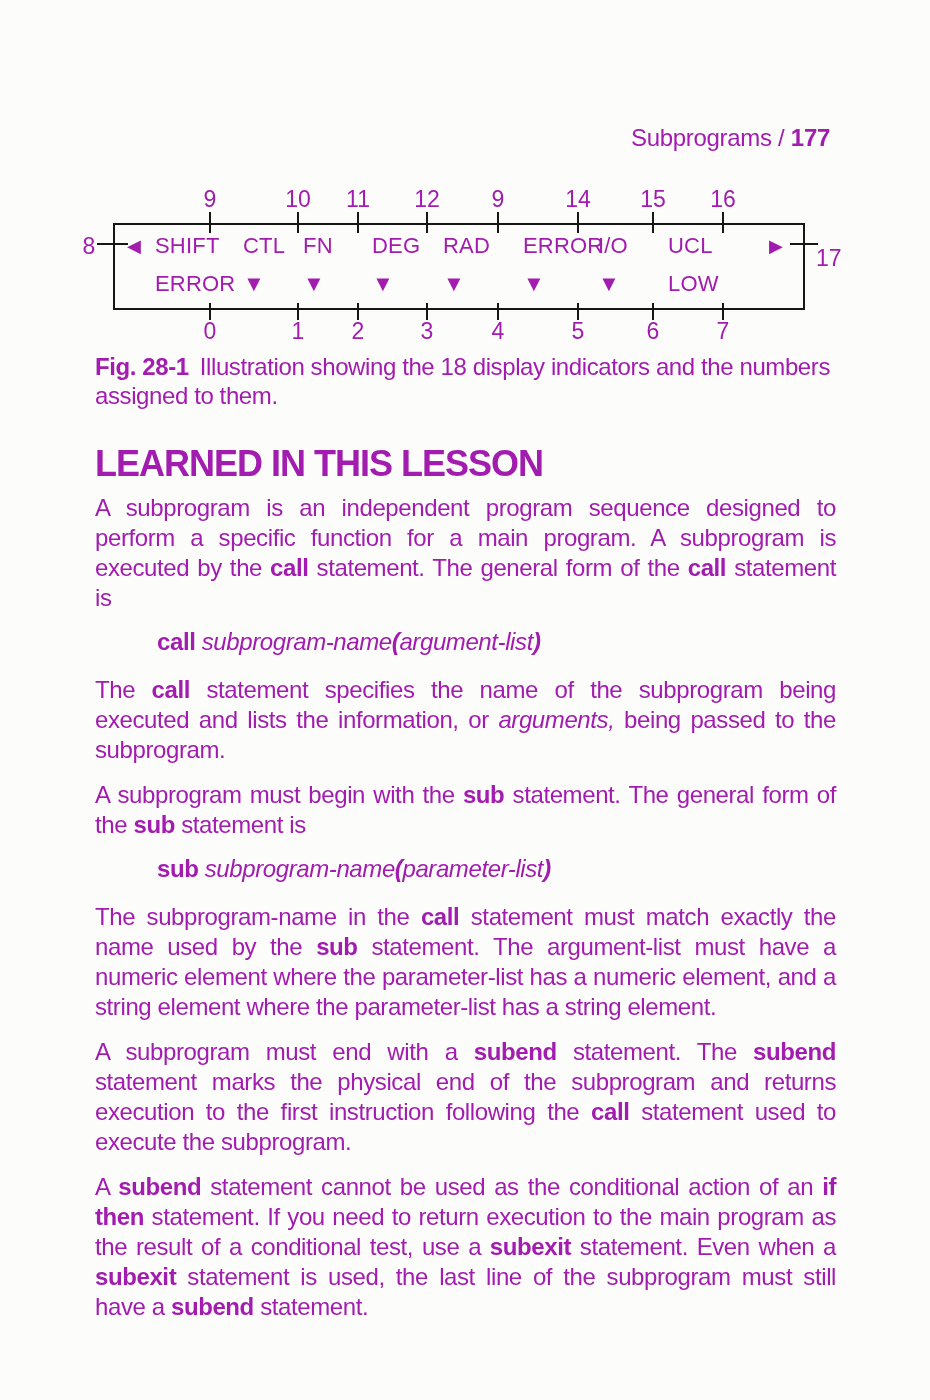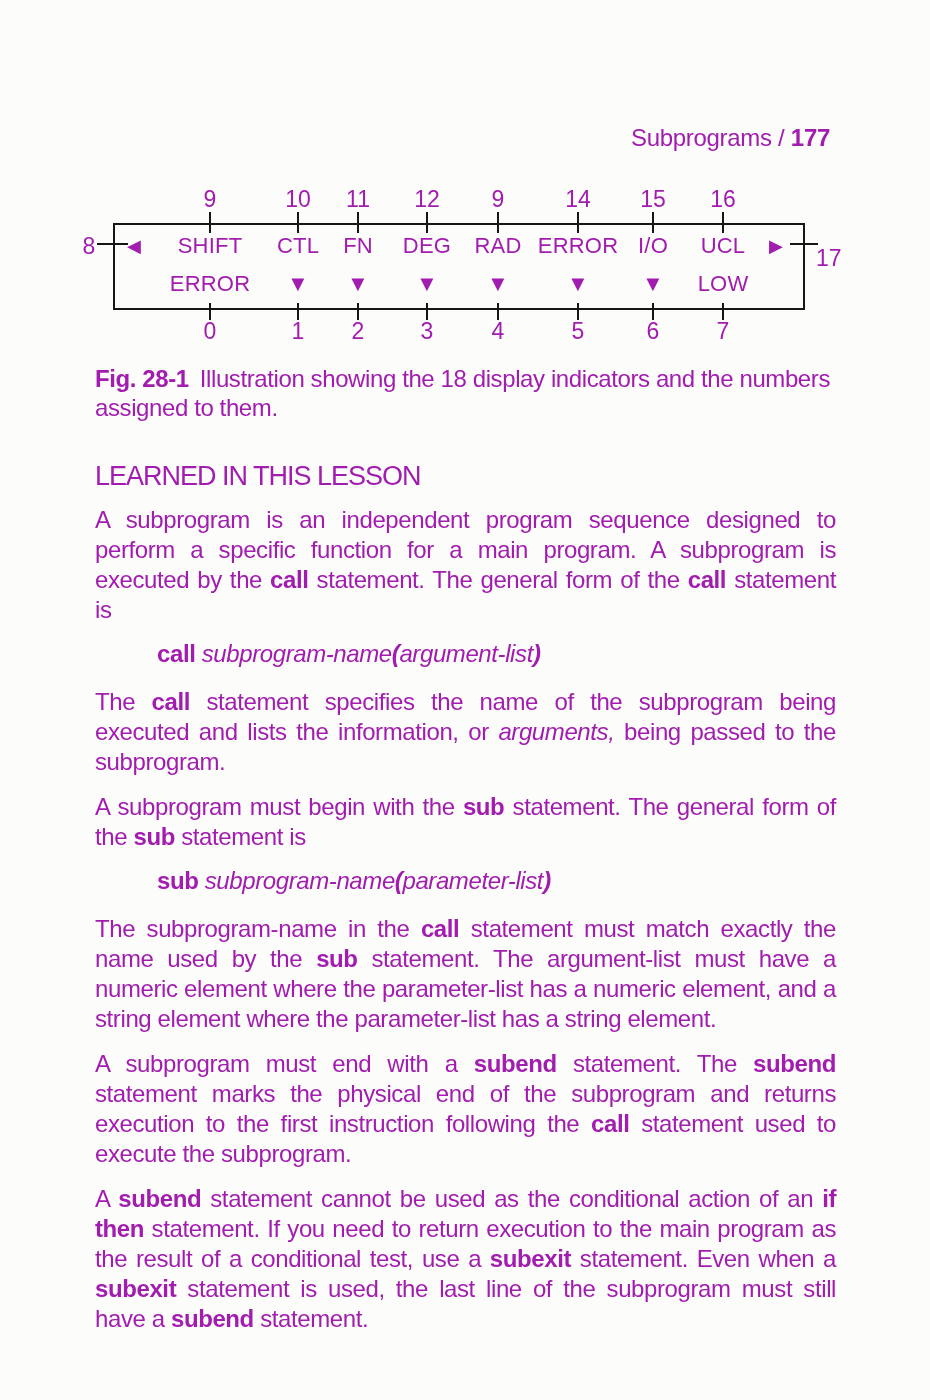--- a/index.html
+++ b/index.html
@@ -17,37 +17,37 @@
   
   .fig{position:absolute;top:186px;left:0;width:930px;height:168px;}
   .fig-box{position:absolute;left:113px;top:37px;width:692px;height:87px;border:2px solid #161616;box-sizing:border-box;}
   .fig-col{position:absolute;top:0;width:110px;margin-left:-55px;height:160px;}
   .fig-num{position:absolute;left:0;width:110px;text-align:center;font-size:23px;line-height:26px;}
   .num-top{top:0;}
   .num-bottom{top:132px;}
   .fig-tick{position:absolute;left:50%;margin-left:-1px;width:2px;background:#161616;}
   .tick-top{top:26px;height:21px;}
   .tick-bottom{top:117px;height:17px;}
-  .fig-label{position:absolute;left:0;width:110px;text-align:center;font-size:22px;line-height:24px;letter-spacing:0.2px;}
+  .fig-label{position:absolute;left:0;width:110px;font-size:22px;line-height:24px;letter-spacing:0.2px;}
   .label-top{top:48px;}
   .label-bottom{top:86px;}
   .fig-side-num{position:absolute;font-size:23px;line-height:26px;top:47px;}
   .side-left{left:76px;width:26px;text-align:center;}
   .side-right{left:816px;width:40px;text-align:left;margin-top:12px;}
   .fig-htick{position:absolute;top:57px;height:2px;background:#161616;}
   .htick-left{left:97px;width:31px;}
   .htick-right{left:790px;width:28px;}
   .fig-arrow{position:absolute;top:48px;font-size:18px;line-height:24px;}
   .arrow-left{left:127px;}
   .arrow-right{left:769px;}
   
   .content{position:absolute;top:352px;left:95px;width:741px;font-size:24px;line-height:30px;letter-spacing:-0.4px;}
-  .caption{margin:12px 0 40px 0;line-height:29px;}
+  .caption{margin:0 0 40px 0;line-height:29px;}
   .cap-label{font-weight:700;margin-right:11px;}
-  .lesson-heading{font-size:27px;font-weight:400;letter-spacing:-1px;line-height:28px;margin:0 0 14px 0;}
+  .lesson-heading{font-size:36px;font-weight:700;letter-spacing:-1px;line-height:28px;margin:0 0 14px 0;}
   .body-p{margin:15px 0 14px 0;text-align:justify;}
   .codeline{margin:4px 0 18px 62px;white-space:nowrap;}
   .run-b{font-weight:700;}
   .run-i{font-style:italic;}
   .run-bi{font-weight:700;font-style:italic;}
 </style>
 </head>
 <body>
 
 <div class="page">

